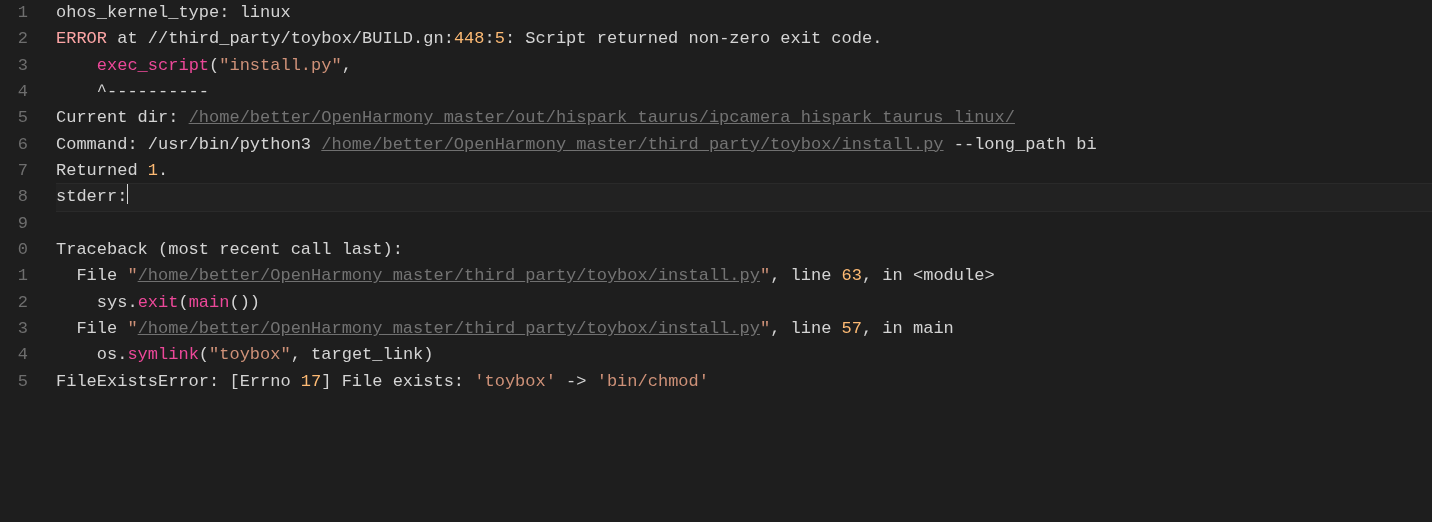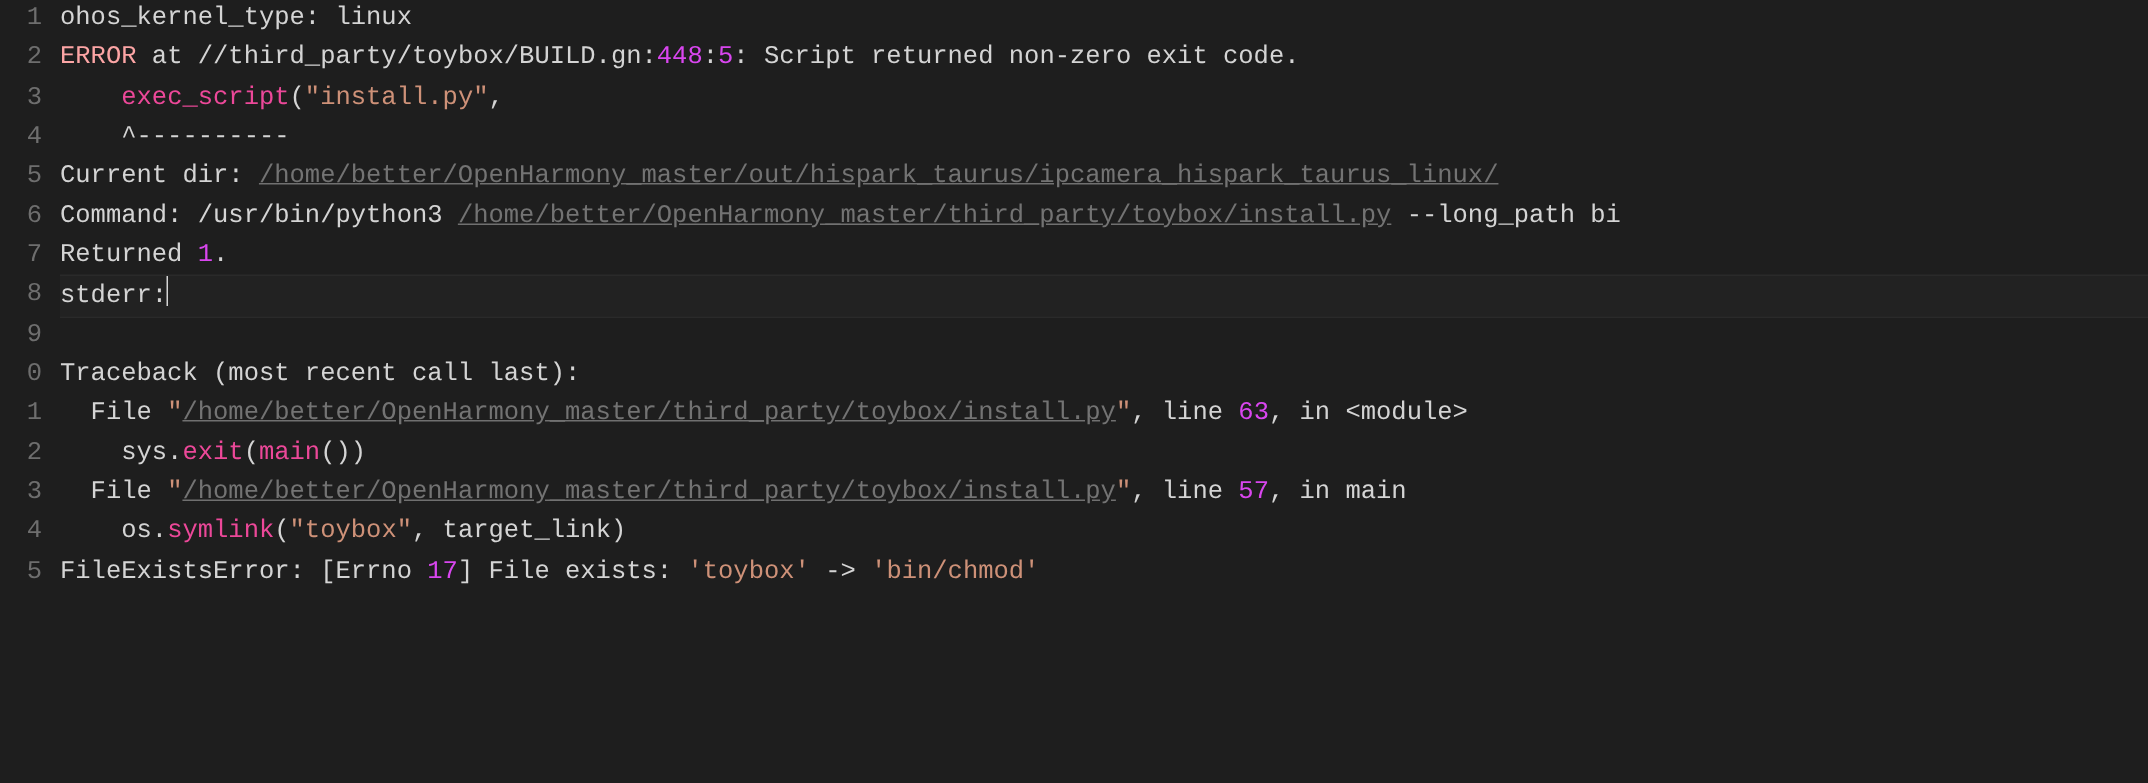--- a/index.html
+++ b/index.html
@@ -26,32 +26,33 @@
     user-select: none;
   }
   .gutter .ln {
     height: 26.35px;
     line-height: 26.35px;
   }
   .content {
     flex: 1;
     white-space: pre;
     overflow: hidden;
+    margin-left: 16px;
   }
   .line {
     height: 26.35px;
     line-height: 26.35px;
   }
   .highlight-line {
     background: rgba(255,255,255,0.02);
     outline: 1px solid #2a2a2a;
   }
   .c-default { color: #d4d4d4; }
   .c-error   { color: #fca5a5; }
-  .c-num     { color: #d946ef; }
+  .c-num     { color: #fdba74; }
   .c-str     { color: #ce9178; }
   .c-call    { color: #ec4899; }
   .c-path    { color: #737373; text-decoration: underline; text-decoration-color: #707070; }
   .cursor {
     display: inline-block;
     width: 1px;
     height: 20px;
     background: #d4d4d4;
     vertical-align: -3px;
   }

